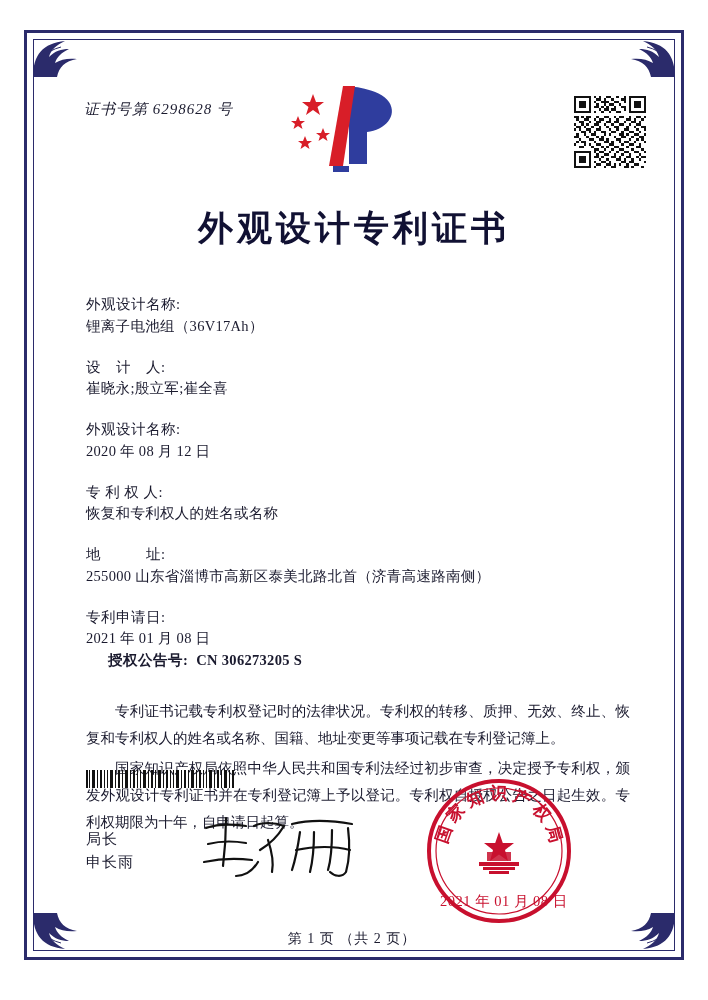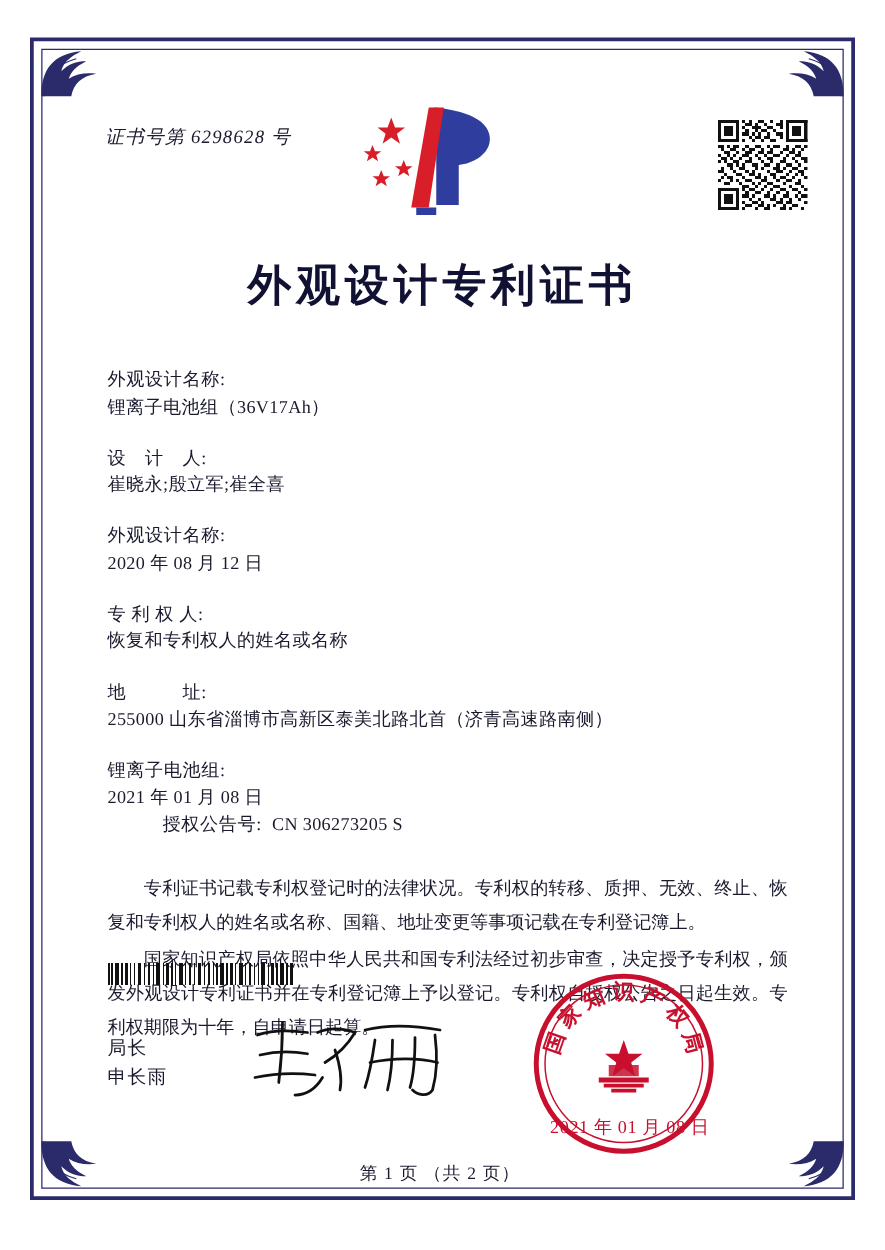--- a/index.html
+++ b/index.html
@@ -111,22 +111,23 @@
   .flabel {
     flex: 0 0 auto;
     white-space: nowrap;
     letter-spacing: 0.5px;
   }
   .fvalue {
     flex: 1 1 auto;
     letter-spacing: 0.3px;
   }
   .frow.two-col .col2 {
-    margin-left: 44px;
+    margin-left: 22px;
     display: flex;
+    font-weight: bold;
   }
   .frow.two-col .col2 .flabel { width: auto; margin-right: 8px; }
 
   
   .para {
     margin-top: 26px;
     margin-left: 26px;
     margin-right: 18px;
     font-size: 14.5px;
     line-height: 1.85;
@@ -495,21 +496,21 @@
       <div class="flabel">专 利 权 人:</div>
       <div class="fvalue">恢复和专利权人的姓名或名称</div>
     </div>
 
     <div class="frow">
       <div class="flabel">地　　　址:</div>
       <div class="fvalue">255000  山东省淄博市高新区泰美北路北首（济青高速路南侧）</div>
     </div>
 
     <div class="frow two-col">
-      <div class="flabel">锂离子电池组:</div>
+      <div class="flabel">专利申请日:</div>
       <div class="fvalue">2021 年 01 月 08 日</div>
       <div class="col2">
         <div class="flabel">授权公告号:</div>
         <div class="fvalue">CN 306273205 S</div>
       </div>
     </div>
 
   </div>
 
   <div class="para">专利证书记载专利权登记时的法律状况。专利权的转移、质押、无效、终止、恢复和专利权人的姓名或名称、国籍、地址变更等事项记载在专利登记簿上。</div>

